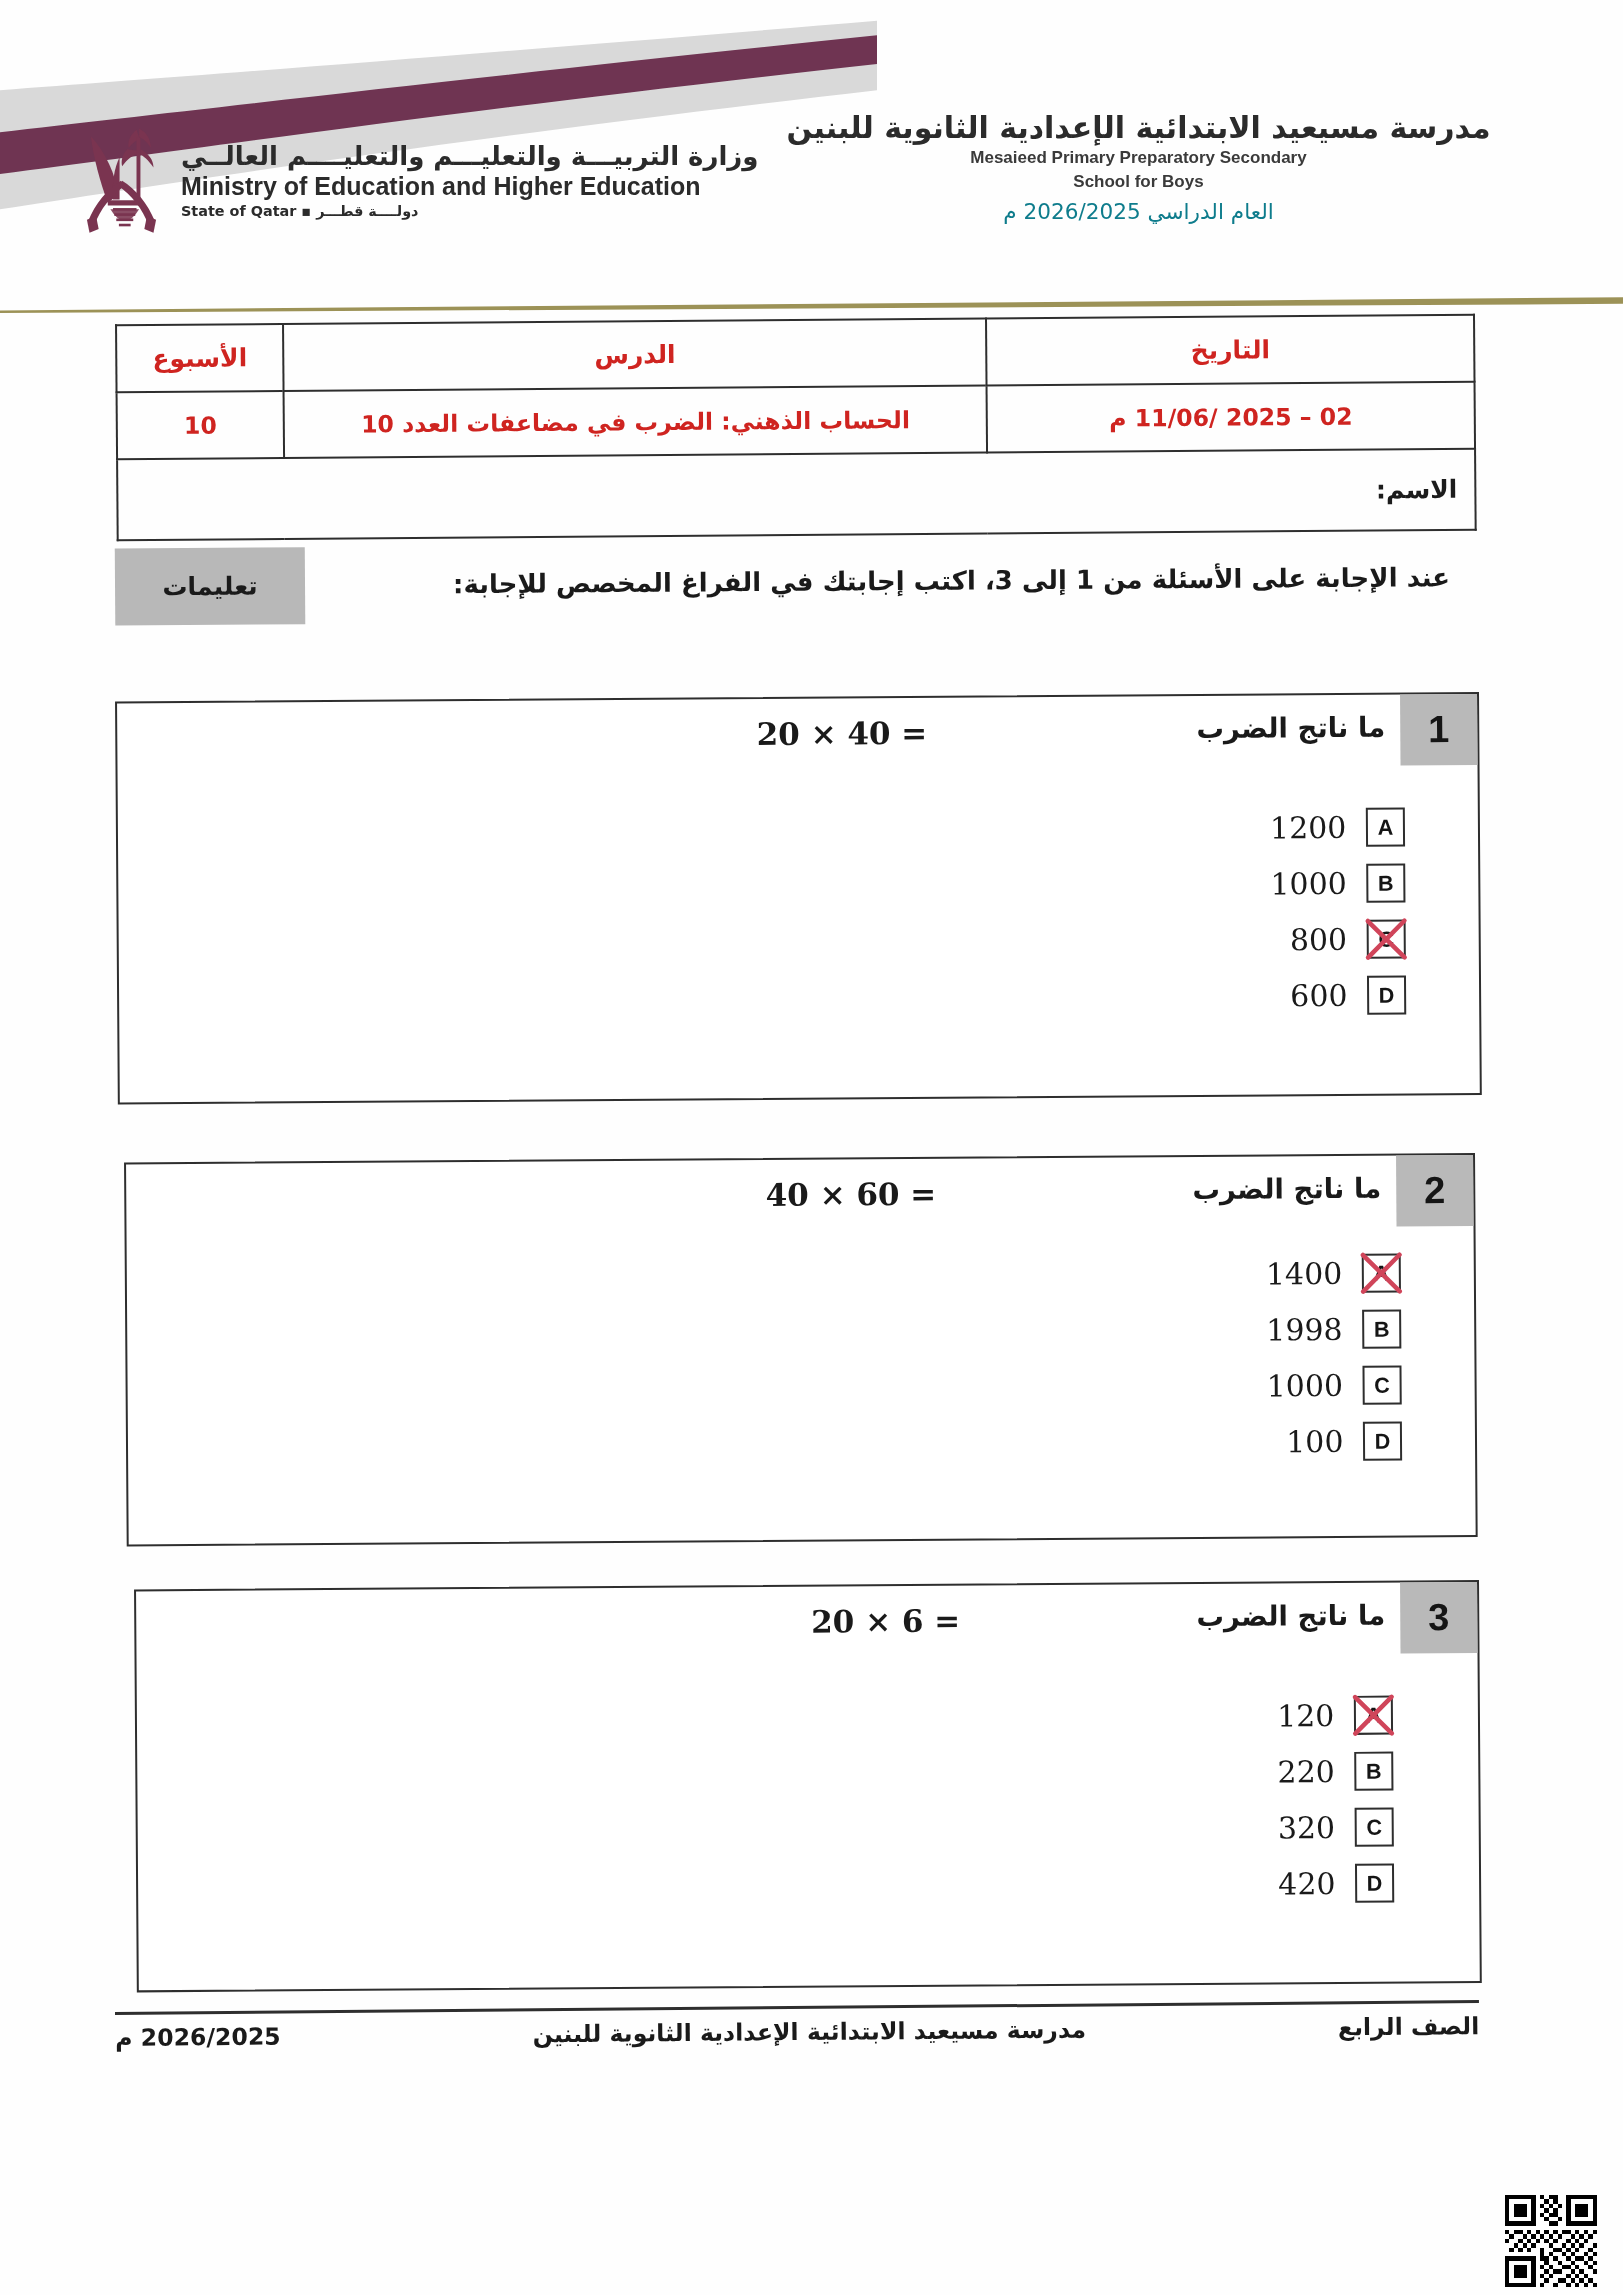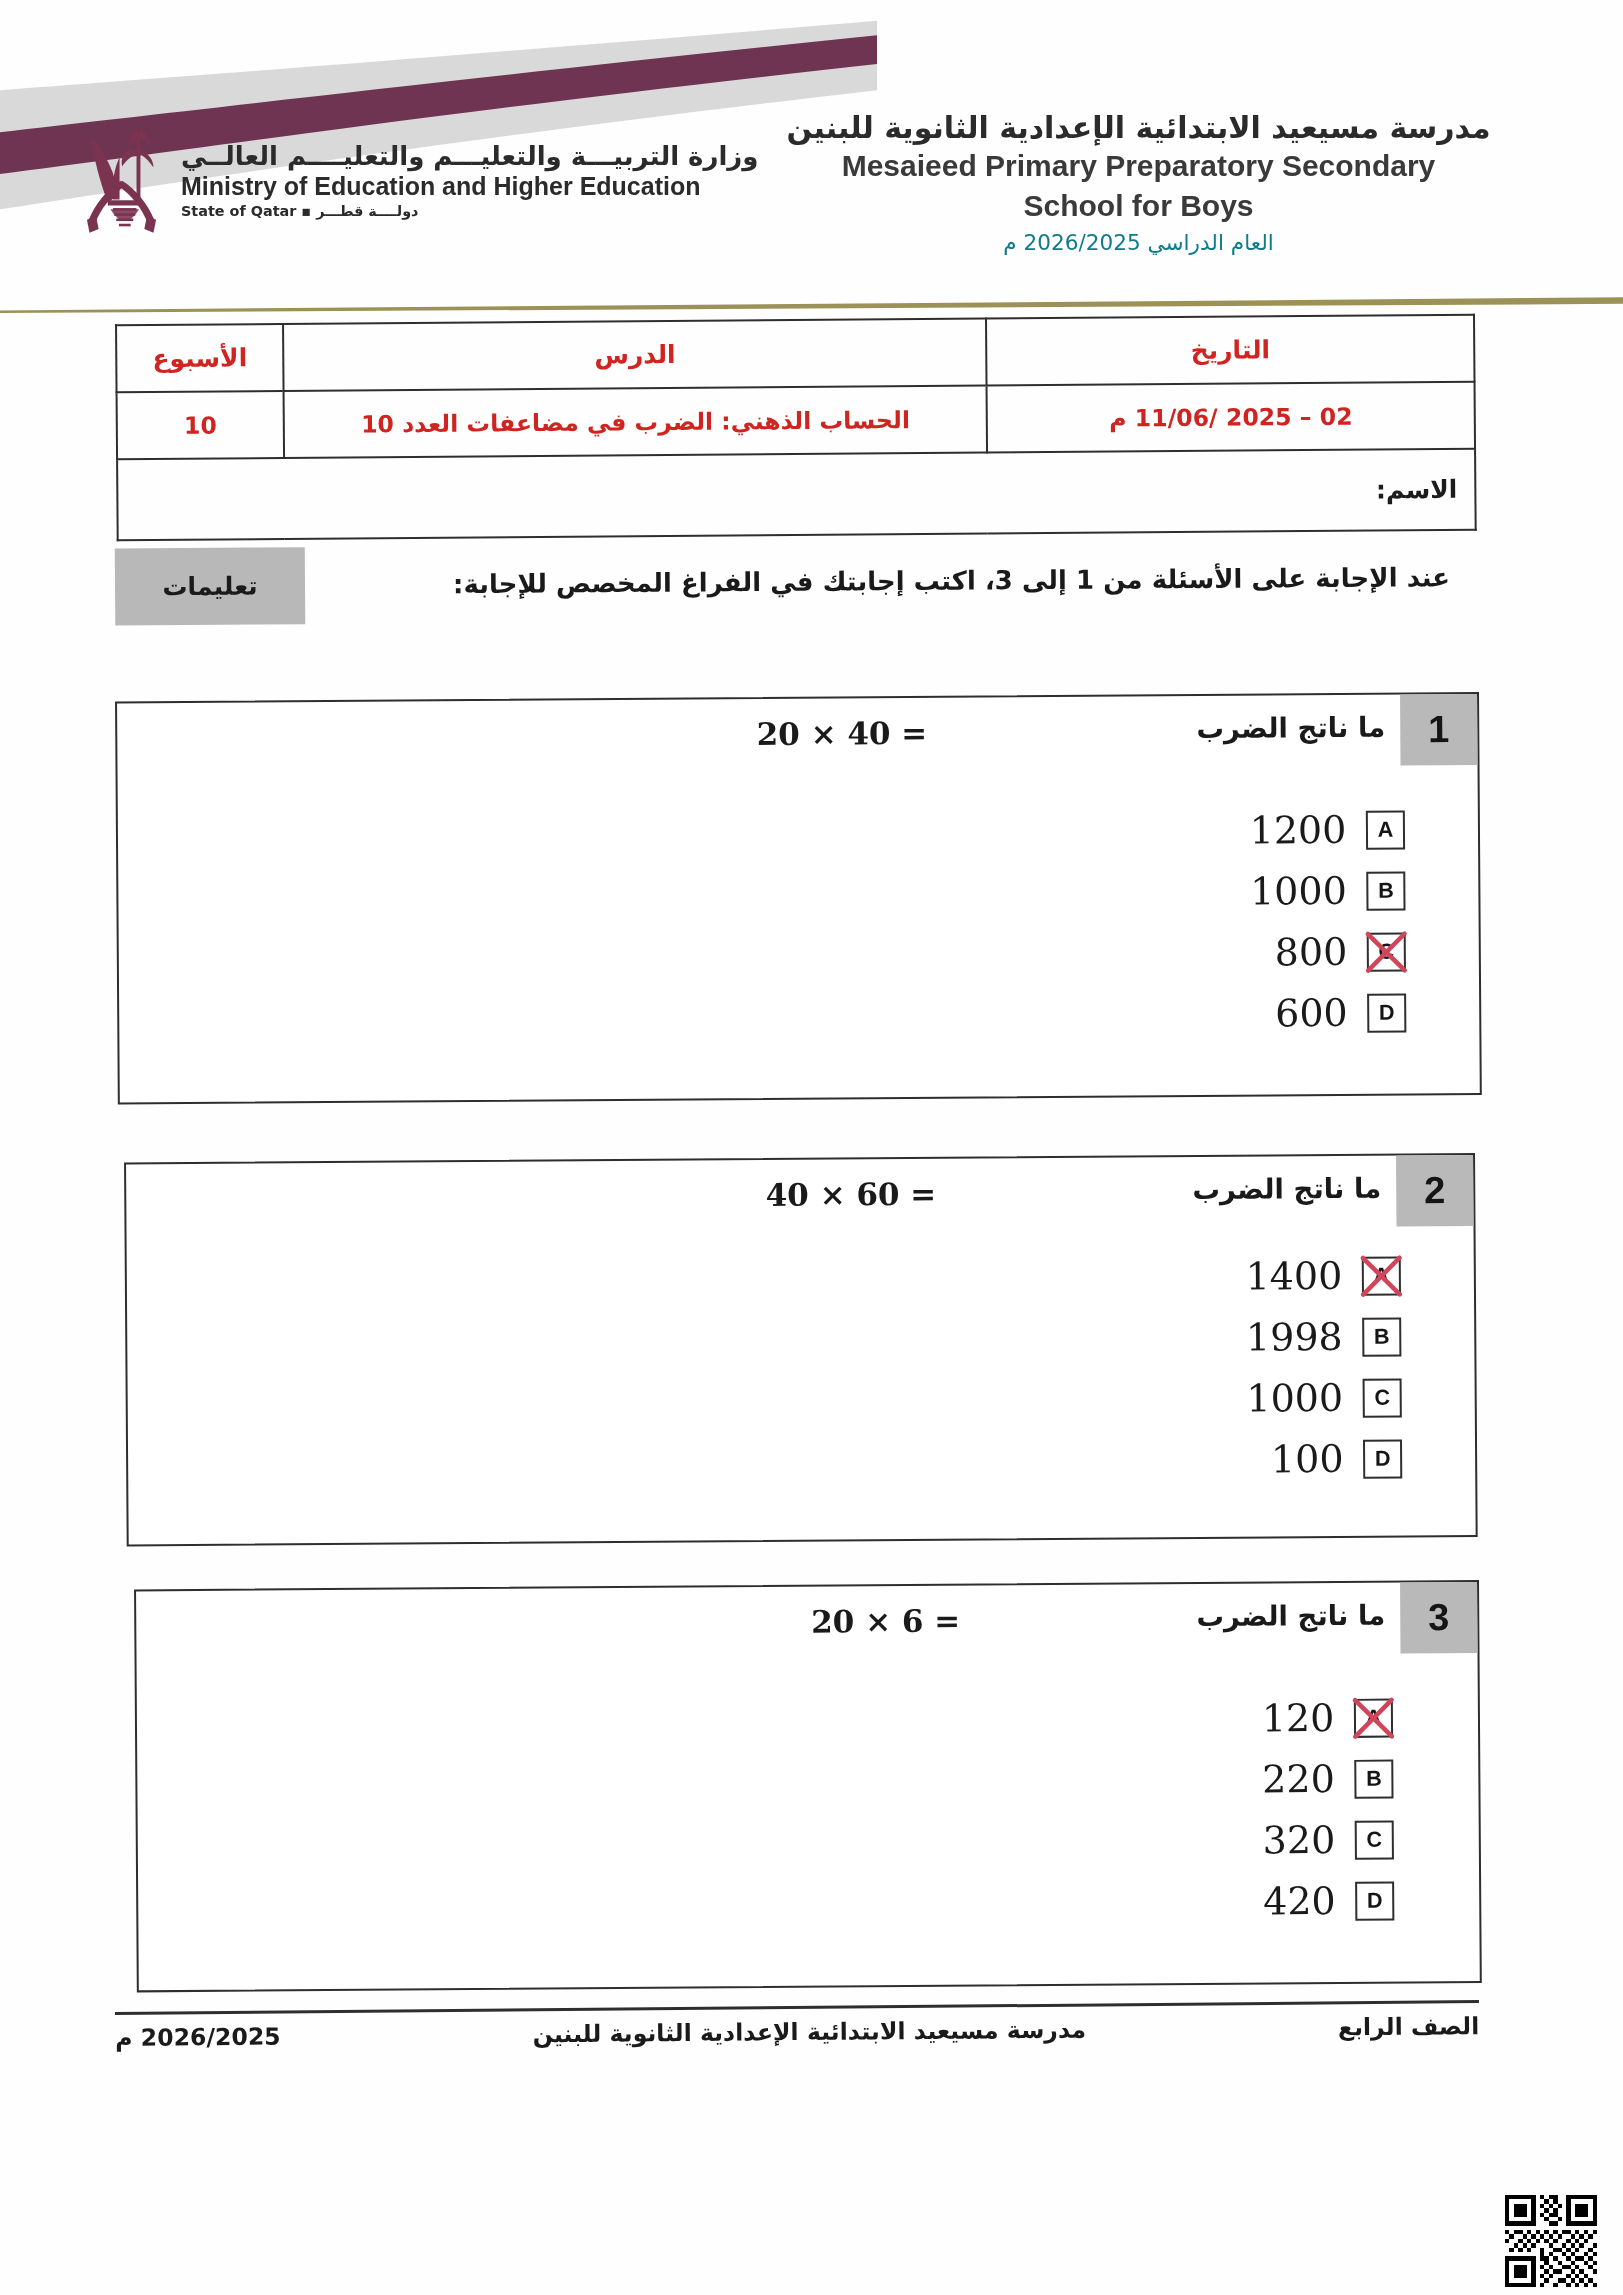--- a/index.html
+++ b/index.html
@@ -15,21 +15,21 @@
   .header{position:absolute;left:0;top:0;width:1623px;height:308px;padding-left:16px;}
   .header-swoosh{position:absolute;left:0;top:13px;width:877px;height:216px;overflow:hidden;}
   .school-block{position:absolute;left:772px;top:111px;width:733px;text-align:center;}
   .school-ar{
     font-family:"DejaVu Sans",sans-serif;
     font-size:30px;font-weight:700;color:#2b2b2b;line-height:1.12;
     letter-spacing:-0.7px;direction:rtl;
   }
   .school-en{
     font-family:"Liberation Sans",sans-serif;
-    font-size:30px;font-weight:700;color:#3a3a3a;line-height:1.18;
+    font-size:17px;font-weight:700;color:#3a3a3a;line-height:1.18;
     direction:ltr;margin-top:3.9px;text-align:center;
   }
   .school-year{
     font-family:"DejaVu Sans",sans-serif;
     font-size:21.6px;font-weight:400;color:#0e7c8c;margin-top:6.5px;direction:rtl;
   }
 
   .ministry-block{position:absolute;left:79px;top:118px;width:785px;display:flex;flex-direction:row-reverse;align-items:center;justify-content:flex-start;gap:17px;}
   .ministry-text{text-align:left;direction:rtl;}
   .min-ar{
@@ -105,21 +105,21 @@
   .opt-list{position:absolute;right:73px;display:flex;flex-direction:column;gap:17px;}
   .opt-row{display:flex;flex-direction:row;align-items:center;gap:19.6px;justify-content:flex-start;}
   .opt-letter{
     position:relative;width:35px;height:35px;border:2px solid #2e2e2e;
     display:flex;align-items:center;justify-content:center;
     font-family:"Liberation Sans",sans-serif;font-weight:700;font-size:21.6px;color:#151515;
     flex:0 0 auto;
   }
   .opt-val{
     min-width:98px;text-align:right;direction:ltr;
-    font-family:"DejaVu Serif","Liberation Serif",serif;font-weight:400;font-size:38px;color:#1a1a1a;
+    font-family:"DejaVu Serif","Liberation Serif",serif;font-weight:400;font-size:30px;color:#1a1a1a;
   }
   .xmark{position:absolute;left:-5.9px;top:-5.9px;width:47px;height:47px;pointer-events:none;}
 
   
   .footer{
     position:absolute;left:115px;top:2012px;width:1364px;
     transform:rotate(-0.5deg);transform-origin:0 0;
   }
   .footer-rule{height:2.6px;background:#2e2e2e;width:100%;}
   .footer-row{

